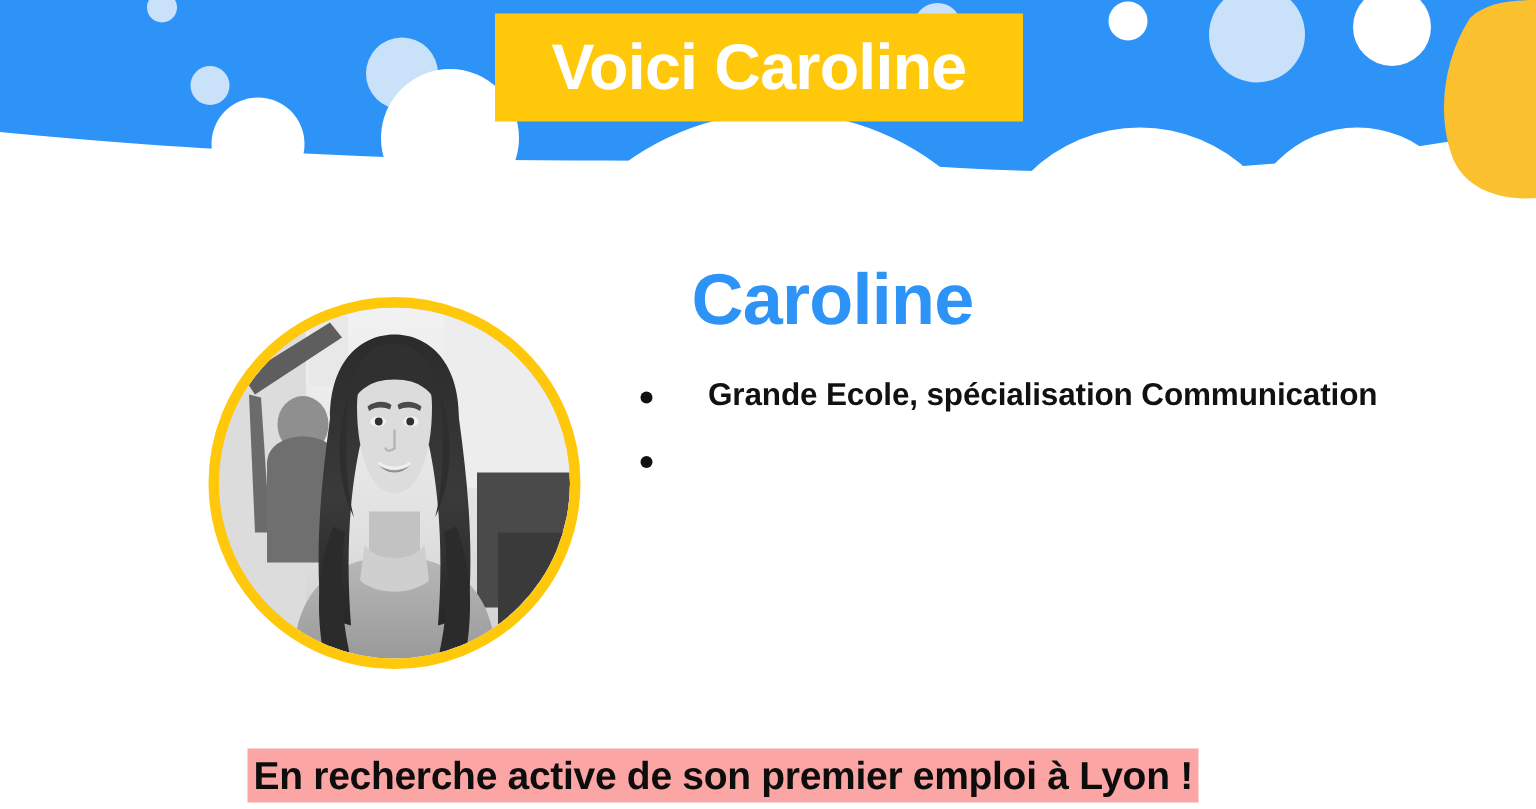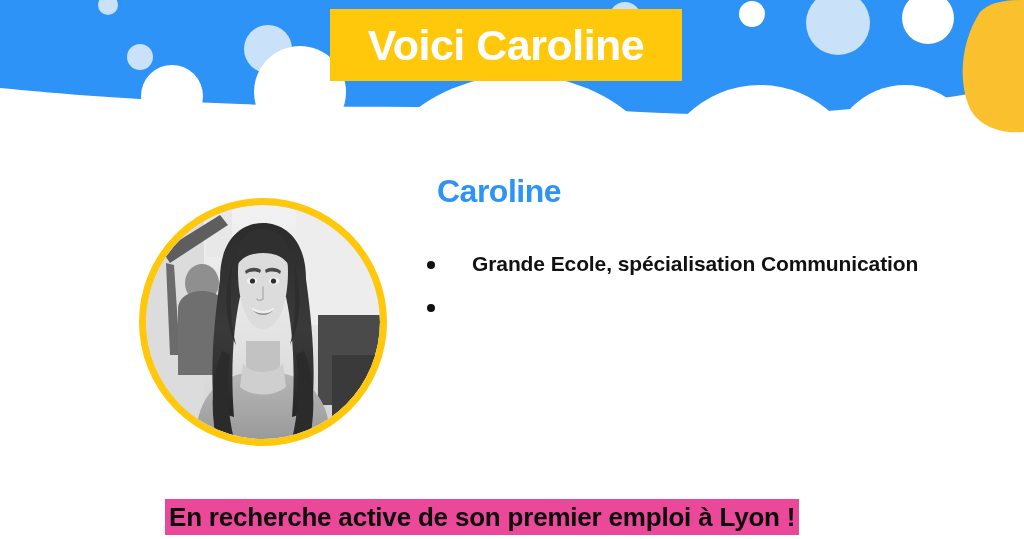--- a/index.html
+++ b/index.html
@@ -76,24 +76,24 @@
     height: 100%;
     border-radius: 50%;
     overflow: hidden;
     filter: grayscale(100%);
   }
   .portrait-inner svg { display: block; }
 
   
   .person-name {
     position: absolute;
-    left: 437px;
+    left: 461px;
     top: 172px;
     color: #2E93F7;
-    font-size: 32px;
+    font-size: 48px;
     font-weight: bold;
     letter-spacing: -0.5px;
     line-height: 1.2;
     z-index: 4;
   }
 
   
   .bullet-list {
     position: absolute;
     left: 427px;
@@ -126,21 +126,21 @@
     letter-spacing: -0.1px;
     white-space: nowrap;
   }
 
   
   .footer-banner {
     position: absolute;
     left: 165px;
     top: 499px;
     height: 36px;
-    background: #ec4899;
+    background: #fca5a5;
     display: flex;
     align-items: center;
     padding: 0 4px;
     z-index: 4;
   }
   .footer-banner .footer-text {
     color: #0d0d0d;
     font-size: 26px;
     font-weight: bold;
     letter-spacing: -0.2px;

